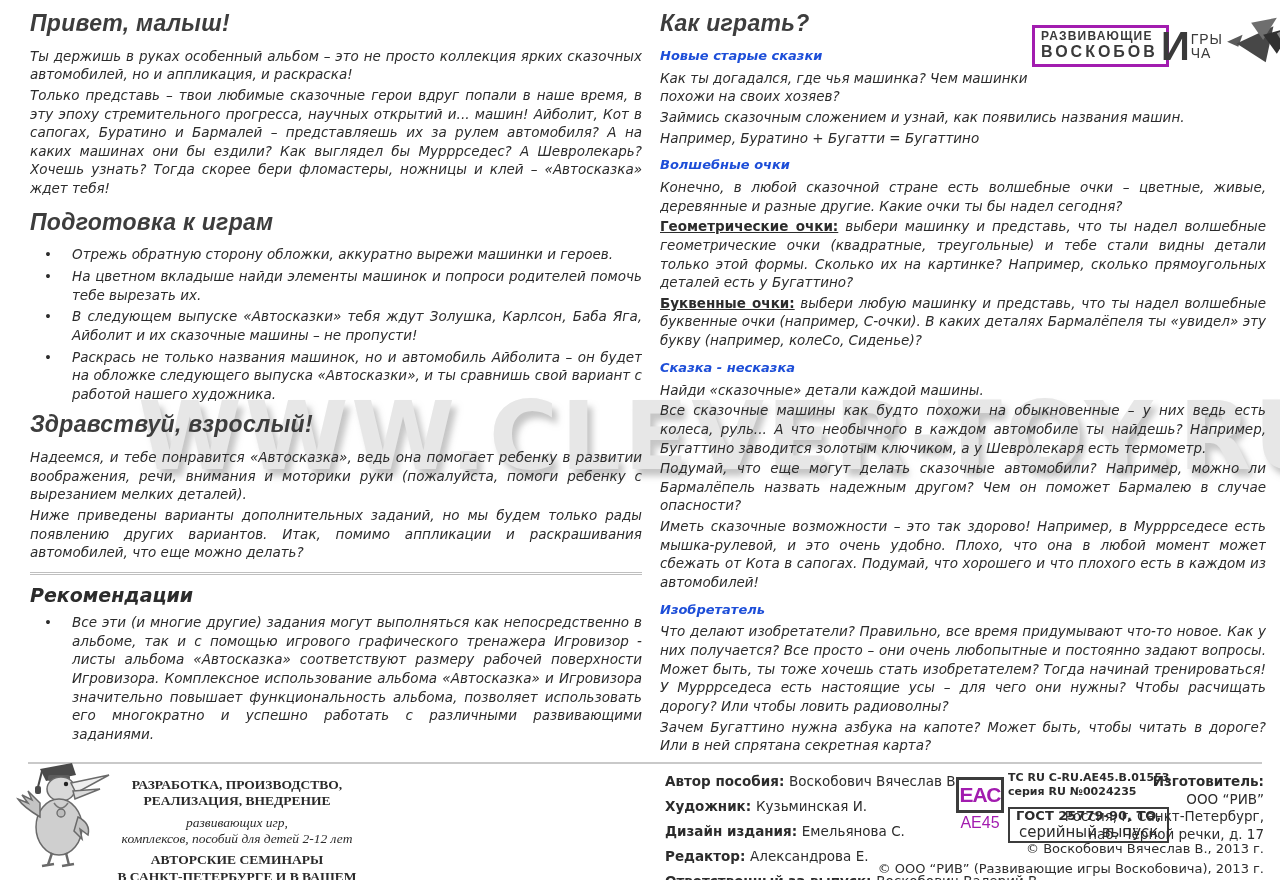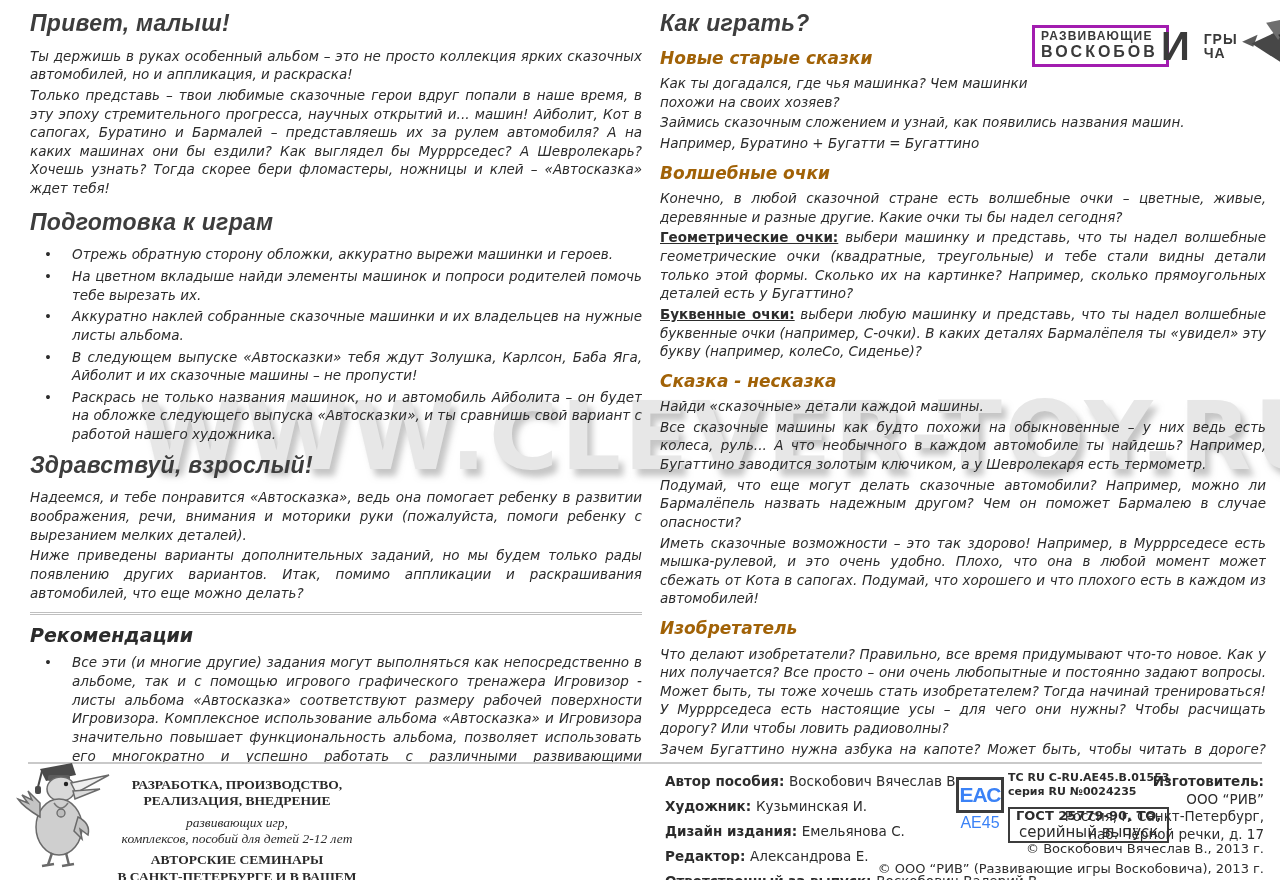--- a/index.html
+++ b/index.html
@@ -12,56 +12,56 @@
     pointer-events:none;}
 
   .col{position:absolute;top:6px;height:758px;overflow:hidden;z-index:2;}
   .col-left{left:30px;width:612px;}
   .col-right{left:660px;width:606px;}
 
   h1.display{margin:2px 0 7px;font-family:"Liberation Sans",sans-serif;font-weight:bold;
     font-size:23px;color:#3d3d3d;letter-spacing:.3px;}
   .body-text{font-style:italic;font-size:13.5px;line-height:1.38;text-align:justify;}
   .body-text p{margin:0 0 2px;}
-  .subhead{font-size:17px;font-weight:bold;font-style:italic;margin:9px 0 4px;color:#a16207;}
+  .subhead{font-size:13px;font-weight:bold;font-style:italic;margin:9px 0 4px;color:#1d4ed8;}
   .lead-underline{font-style:normal;font-weight:bold;text-decoration:underline;}
 
   ul.bullets{list-style:none;margin:0 0 4px;padding:0;}
   ul.bullets li{position:relative;padding-left:42px;margin:0 0 3px;}
   ul.bullets li::before{content:"•";position:absolute;left:14px;top:0;font-style:normal;}
 
   .divider{border:none;border-top:3px double #bfbfbf;margin:10px 0 7px;}
   .rec-title{font-size:19px;font-weight:bold;font-style:italic;margin:2px 0 5px;}
 
   
   .logo{position:absolute;left:1032px;top:16px;z-index:3;display:flex;align-items:center;}
   .logo-text{display:flex;align-items:center;color:#3a3a3a;font-family:"Liberation Sans",sans-serif;}
   .logo-box{border:3px solid #a21caf;padding:2px 8px 3px 6px;text-align:left;background:#fff;}
   .logo-line1{font-size:12px;font-weight:bold;letter-spacing:1.2px;line-height:1.1;}
   .logo-line2{font-size:16px;font-weight:bold;letter-spacing:3px;line-height:1.1;}
   .logo-big{font-size:40px;font-weight:bold;margin-left:-8px;line-height:.9;z-index:2;}
-  .logo-right{margin-left:14px;font-weight:bold;line-height:1.0;}
+  .logo-right{margin-left:1px;font-weight:normal;line-height:1.0;}
   .logo-right div{font-size:14px;letter-spacing:1px;}
   .logo-bird{margin-left:2px;}
 
   
   .footer{position:absolute;left:0;top:765px;width:1280px;height:140px;z-index:2;}
   .footer::before{content:"";position:absolute;left:28px;right:18px;top:-3px;
     border-top:2px solid #c9c9c9;}
   .raven{position:absolute;left:14px;top:-4px;}
   .fleft{position:absolute;left:112px;top:12px;width:250px;text-align:center;
     font-family:"Liberation Serif",serif;color:#2b2b2b;}
   .fleft .caps{font-weight:bold;font-size:13.5px;line-height:1.2;}
   .fleft .ital{font-style:italic;font-size:13.5px;line-height:1.15;}
   .fleft .sp{margin-top:6px;}
   .credits{position:absolute;left:665px;top:8px;font-size:13.5px;font-style:normal;}
   .credit-row{margin-bottom:9px;}
   .credit-label{font-weight:bold;}
   .credit-label::after{content:": ";}
-  .eac{position:absolute;left:956px;top:12px;text-align:center;color:#3b82f6;}
+  .eac{position:absolute;left:956px;top:12px;text-align:center;color:#a21caf;}
   .eac-box{border:3px solid #3c3c3c;width:42px;height:30px;display:flex;align-items:center;
     justify-content:center;font-family:"Liberation Sans",sans-serif;font-weight:bold;
     font-size:21px;letter-spacing:-1px;}
   .eac-code{font-size:16px;line-height:1.2;font-family:"Liberation Sans",sans-serif;}
   .tc{position:absolute;left:1008px;top:6px;width:195px;text-align:left;
     font-weight:bold;font-size:11px;line-height:1.3;}
   .gost{position:absolute;left:1008px;top:42px;border:2px solid #3c3c3c;background:#fff;
     padding:0 6px 1px;text-align:center;}
   .gost .g1{font-weight:bold;font-size:13px;line-height:1.15;}
   .gost .g2{font-size:15px;line-height:1.1;}
@@ -80,21 +80,20 @@
     <h1 class="display">Привет, малыш!</h1>
     <p>Ты держишь в руках особенный альбом – это не просто коллекция ярких сказочных автомобилей, но и аппликация, и раскраска!</p>
     <p>Только представь – твои любимые сказочные герои вдруг попали в наше время, в эту эпоху стремительного прогресса, научных открытий и...  машин!  Айболит, Кот в сапогах, Буратино и Бармалей – представляешь их за рулем автомобиля? А на каких машинах они бы ездили?  Как выглядел бы Мурррседес? А Шевролекарь?Хочешь узнать? Тогда скорее бери фломастеры, ножницы и клей – «Автосказка» ждет тебя!</p>
   </section>
 
   <section>
     <h1 class="display" style="margin-top:9px;">Подготовка к играм</h1>
     <ul class="bullets">
       <li>Отрежь обратную сторону обложки, аккуратно вырежи машинки и героев.</li>
       <li>На цветном вкладыше найди элементы машинок и попроси родителей помочь тебе вырезать их.</li>
-      <li>Аккуратно наклей собранные сказочные машинки и их владельцев на нужные листы альбома.</li>
       <li>В следующем выпуске «Автосказки» тебя ждут Золушка, Карлсон, Баба Яга, Айболит и их сказочные машины – не пропусти!</li>
       <li>Раскрась не только названия машинок, но и автомобиль Айболита – он будет на обложке следующего выпуска «Автосказки», и ты сравнишь свой вариант с работой нашего художника.</li>
     </ul>
   </section>
 
   <section>
     <h1 class="display" style="margin-top:6px;">Здравствуй, взрослый!</h1>
     <p>Надеемся, и тебе понравится «Автосказка», ведь она помогает ребенку в развитии воображения, речи, внимания и моторики руки (пожалуйста, помоги ребенку с вырезанием мелких деталей).</p>
     <p>Ниже приведены варианты дополнительных заданий, но мы будем только рады появлению других вариантов. Итак, помимо аппликации и раскрашивания автомобилей, что еще можно делать?</p>
   </section>

